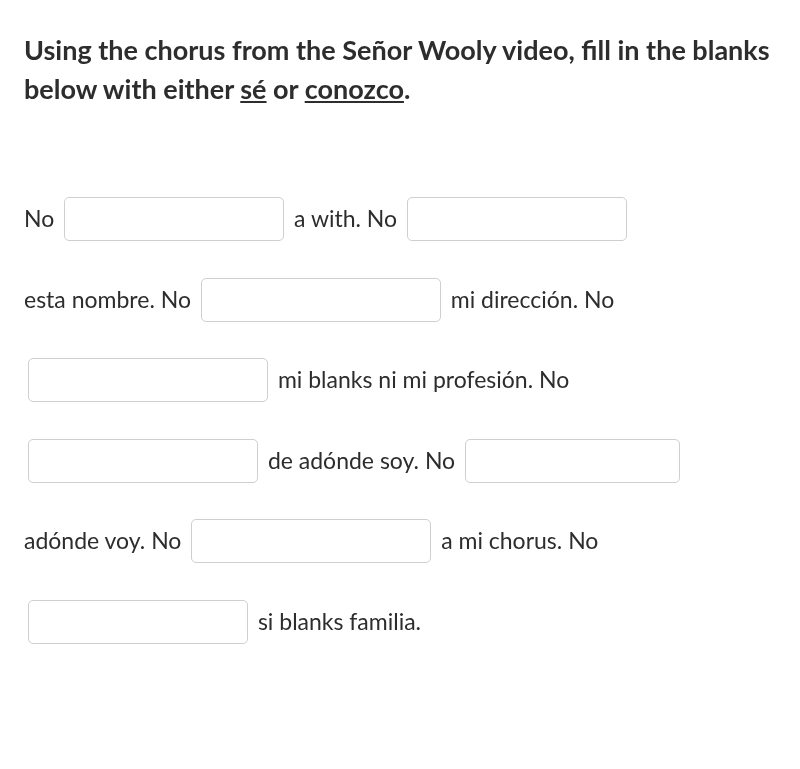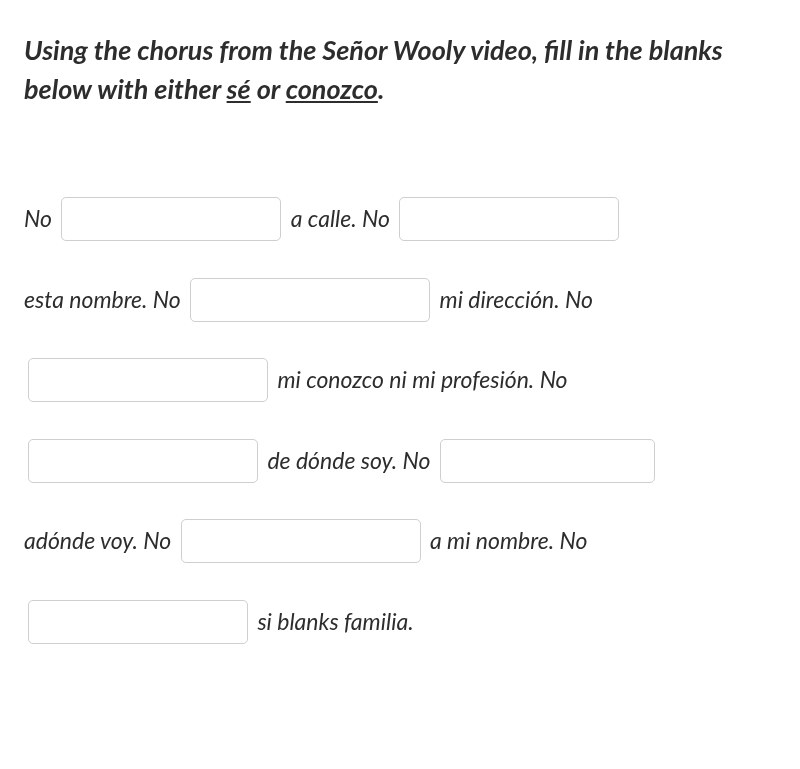--- a/index.html
+++ b/index.html
@@ -1,19 +1,18 @@
 <!DOCTYPE html>
 <html><head>
   <meta charset="utf-8">
   <style>
     * {
       box-sizing: border-box;
       margin: 0;
       padding: 0;
-      font-style: italic;
     }
     body {
       font-family: "Lato", "Helvetica Neue", Helvetica, Arial, sans-serif;
       background: #ffffff;
       width: 800px;
       padding: 30px 24px;
       color: #2d2d2d;
     }
     .instructions {
       font-size: 27px;
@@ -55,28 +54,28 @@
 </head>
 <body>
 
 <div class="instructions">
   <span>Using the chorus from the Señor Wooly video, fill in the blanks below with either </span><span class="underline">sé</span><span> or </span><span class="underline">conozco</span><span>.</span>
 </div>
 
 <div class="cloze-area">
   <span class="text-seg">No </span>
   <input type="text" class="blank-input w220" value="" style="">
-  <span class="text-seg"> a calle. No </span>
+  <span class="text-seg"> a with. No </span>
   <input type="text" class="blank-input w220" value="" style="">
   <span class="text-seg"> esta nombre. No </span>
   <input type="text" class="blank-input w240" value="" style="">
   <span class="text-seg"> mi dirección. No </span>
   <input type="text" class="blank-input w240" value="" style="">
-  <span class="text-seg"> mi conozco ni mi profesión. No </span>
+  <span class="text-seg"> mi blanks ni mi profesión. No </span>
   <input type="text" class="blank-input w230" value="" style="">
-  <span class="text-seg"> de dónde soy. No </span>
+  <span class="text-seg"> de adónde soy. No </span>
   <input type="text" class="blank-input w215" value="" style="">
   <span class="text-seg"> adónde voy. No </span>
   <input type="text" class="blank-input w240" value="" style="">
-  <span class="text-seg"> a mi nombre. No </span>
+  <span class="text-seg"> a mi chorus. No </span>
   <input type="text" class="blank-input w220" value="" style="">
   <span class="text-seg"> si blanks familia.</span>
 </div>
 
 </body></html>

